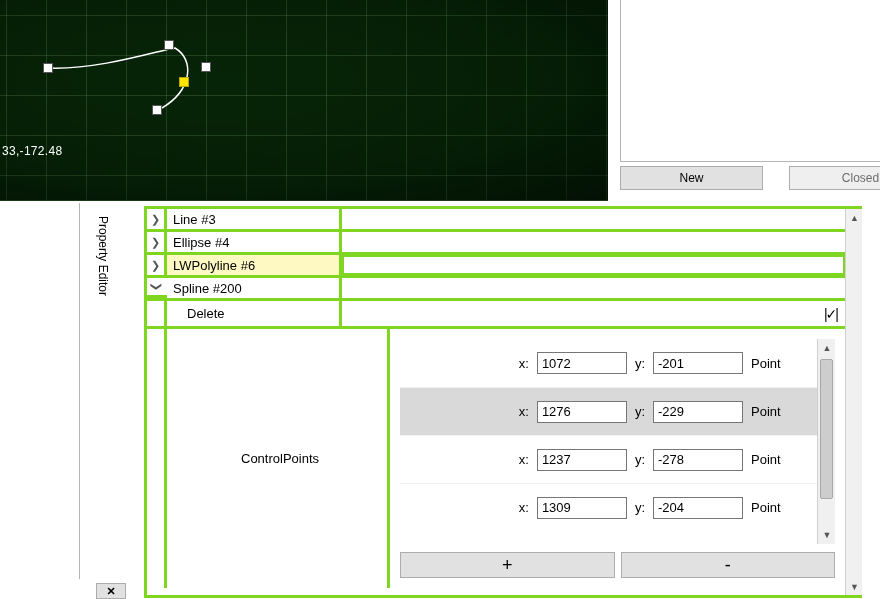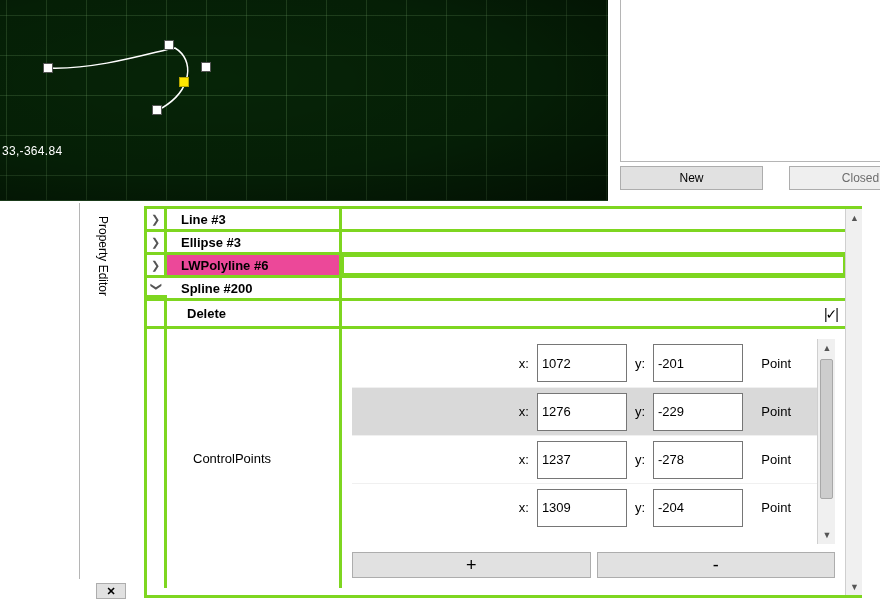--- a/index.html
+++ b/index.html
@@ -142,38 +142,37 @@
     position:absolute;
     left:0; top:0; right:17px;
   }
   .tree-row {
     display:flex;
     height:23px;
     align-items:stretch;
     border-bottom:3px solid #7ed620;
   }
   .tree-row.selected .name-cell {
-    background: #ec4899;
+    background: #fef9c3;
   }
   .tree-toggle {
     width:20px;
     display:flex;align-items:center;justify-content:center;
     border-right:3px solid #7ed620;
     font-size:11px; color:#555;
     background:#fff;
     cursor:pointer;
   }
   .tree-toggle.none { color:transparent; }
   .name-cell {
     flex:0 0 175px;
     border-right:3px solid #7ed620;
-    padding:2px 14px;
+    padding:2px 6px;
     display:flex;align-items:center;
     background:#fff;
-    font-weight:bold;
   }
   .name-cell.indent { padding-left:20px; }
   .value-cell {
     flex:1;
     background:#fff;
     display:flex; align-items:center; justify-content:flex-end;
     padding:0 8px;
   }
   .value-cell.selected-outline { box-shadow: inset 0 0 0 2px #7ed620; }
 
@@ -221,28 +220,28 @@
     height:48px;
     display:flex; align-items:center; justify-content:flex-end;
     gap:8px;
     padding-right:26px;
     border-top:1px solid #f0f0f0;
   }
   .point-row:first-child{border-top:none;}
   .point-row.selected { background:#d9d9d9; }
   .point-row label { font-size:13px; }
   .point-row input {
-    width:90px; height:38px;
+    width:90px; height:22px;
     border:1px solid #767676;
     padding:1px 4px;
     font-size:13px;
     font-family:inherit;
     background:#fff;
   }
-  .point-kind { width:40px; font-size:13px; text-align:right; }
+  .point-kind { width:40px; font-size:13px; text-align:left; }
 
   .cp-actions {
     display:flex; gap:6px;
     margin-top:8px;
     padding-right:0;
   }
   .cp-actions button {
     flex:1;
     height:26px;
     border:1px solid #adadad;
@@ -263,21 +262,21 @@
     <svg class="spline-svg" viewBox="0 0 608 201">
       <path d="M 48 68 C 100 70, 160 50, 175 48 C 195 60, 192 90, 162 108" stroke="#ffffff" stroke-width="1.5" fill="none"></path>
     </svg>
 
     <div class="handle" style="left:43px; top:63px;"></div>
     <div class="handle" style="left:164px; top:40px;"></div>
     <div class="handle" style="left:201px; top:62px;"></div>
     <div class="handle selected" style="left:179px; top:77px;"></div>
     <div class="handle" style="left:152px; top:105px;"></div>
 
-    <div class="coord-readout">33,-364.84</div>
+    <div class="coord-readout">33,-172.48</div>
   </div>
 
   <div class="side-right-top"></div>
 
   <div class="btn-row">
     <button class="btn">New</button>
     <button class="btn" disabled="">Closed</button>
   </div>
 
   <div class="left-stub"></div>
@@ -290,21 +289,21 @@
     <div class="pe-rows">
 
       <div class="tree-row">
         <div class="tree-toggle">❯</div>
         <div class="name-cell">Line #3</div>
         <div class="value-cell"></div>
       </div>
 
       <div class="tree-row">
         <div class="tree-toggle">❯</div>
-        <div class="name-cell">Ellipse #3</div>
+        <div class="name-cell">Ellipse #4</div>
         <div class="value-cell"></div>
       </div>
 
       <div class="tree-row selected">
         <div class="tree-toggle">❯</div>
         <div class="name-cell">LWPolyline #6</div>
         <div class="value-cell selected-outline"></div>
       </div>
 
       <div class="tree-row">
@@ -316,21 +315,21 @@
       <div class="tree-row" style="height:28px;">
         <div class="tree-toggle none">.</div>
         <div class="name-cell indent">Delete</div>
         <div class="value-cell">
           <span class="checkbox-widget">|✓|</span>
         </div>
       </div>
 
       <div class="cp-row" style="height:259px;">
         <div class="tree-toggle none" style="border-right:3px solid #7ed620;">.</div>
-        <div class="cp-label" style="width:175px;">ControlPoints</div>
+        <div class="cp-label" style="width:175px;margin-left:48px;">ControlPoints</div>
 
         <div class="cp-body">
           <div style="position:relative; flex:1; overflow:hidden;">
             <div id="points-container" style="position:absolute; left:0; right:18px; top:0;">
 
             <div class="point-row">
                   <label>x:</label>
                   <input value="1072" style="">
                   <label>y:</label>
                   <input value="-201" style="">

